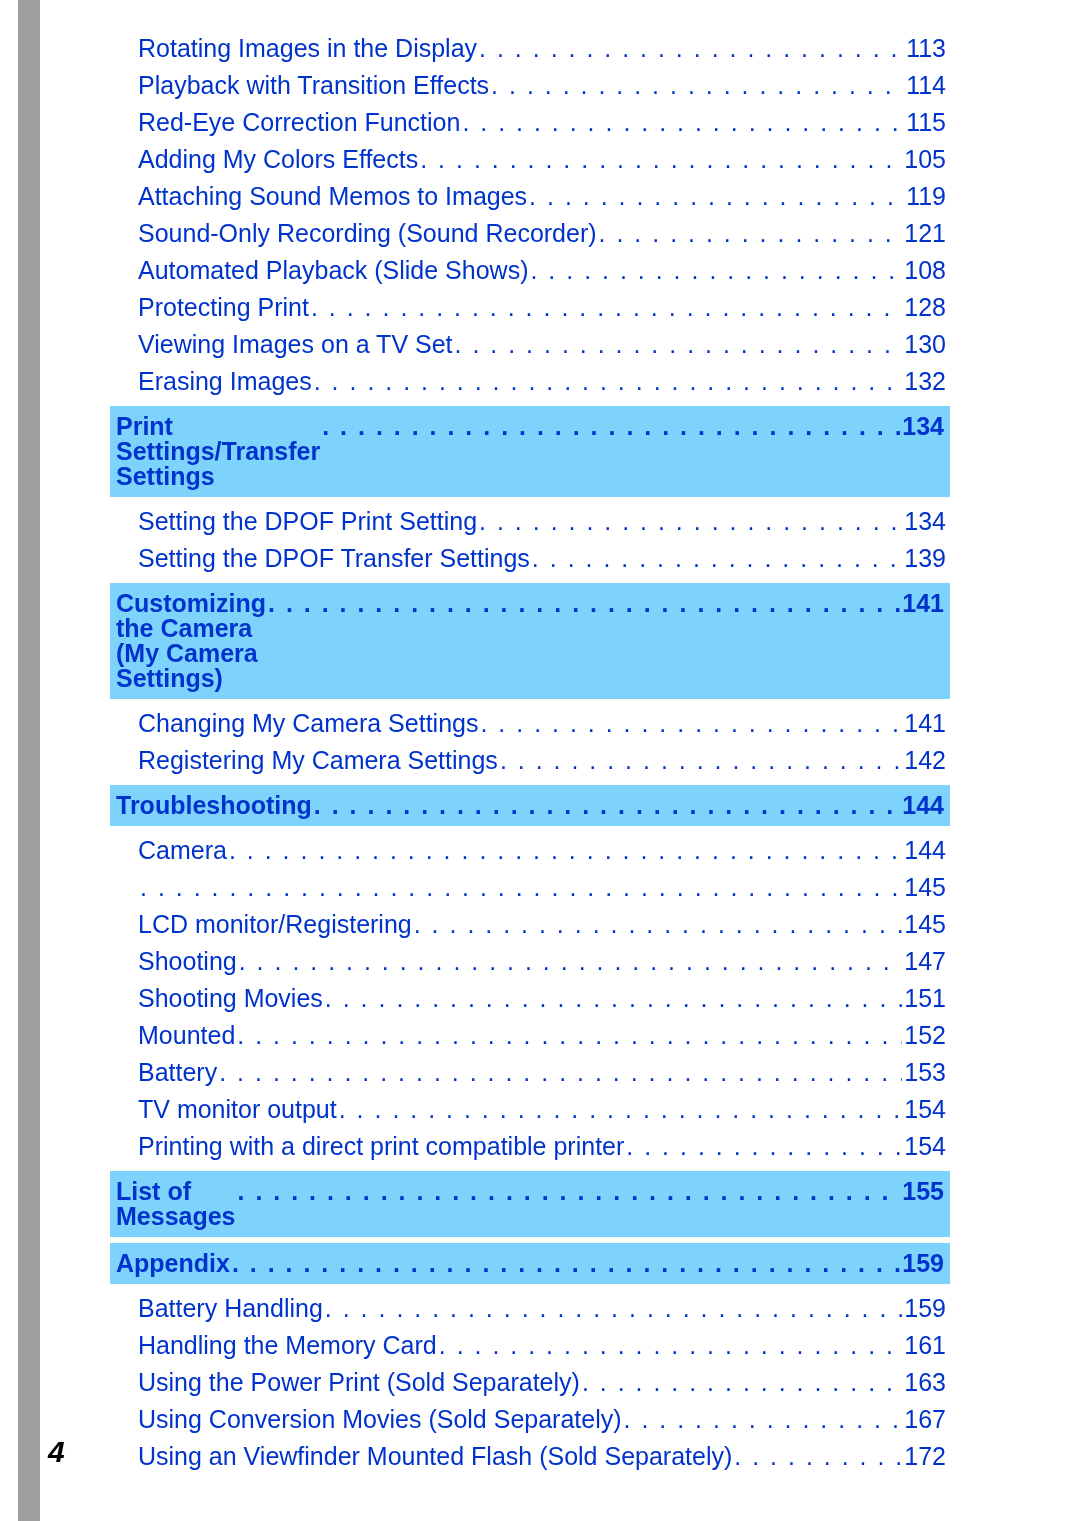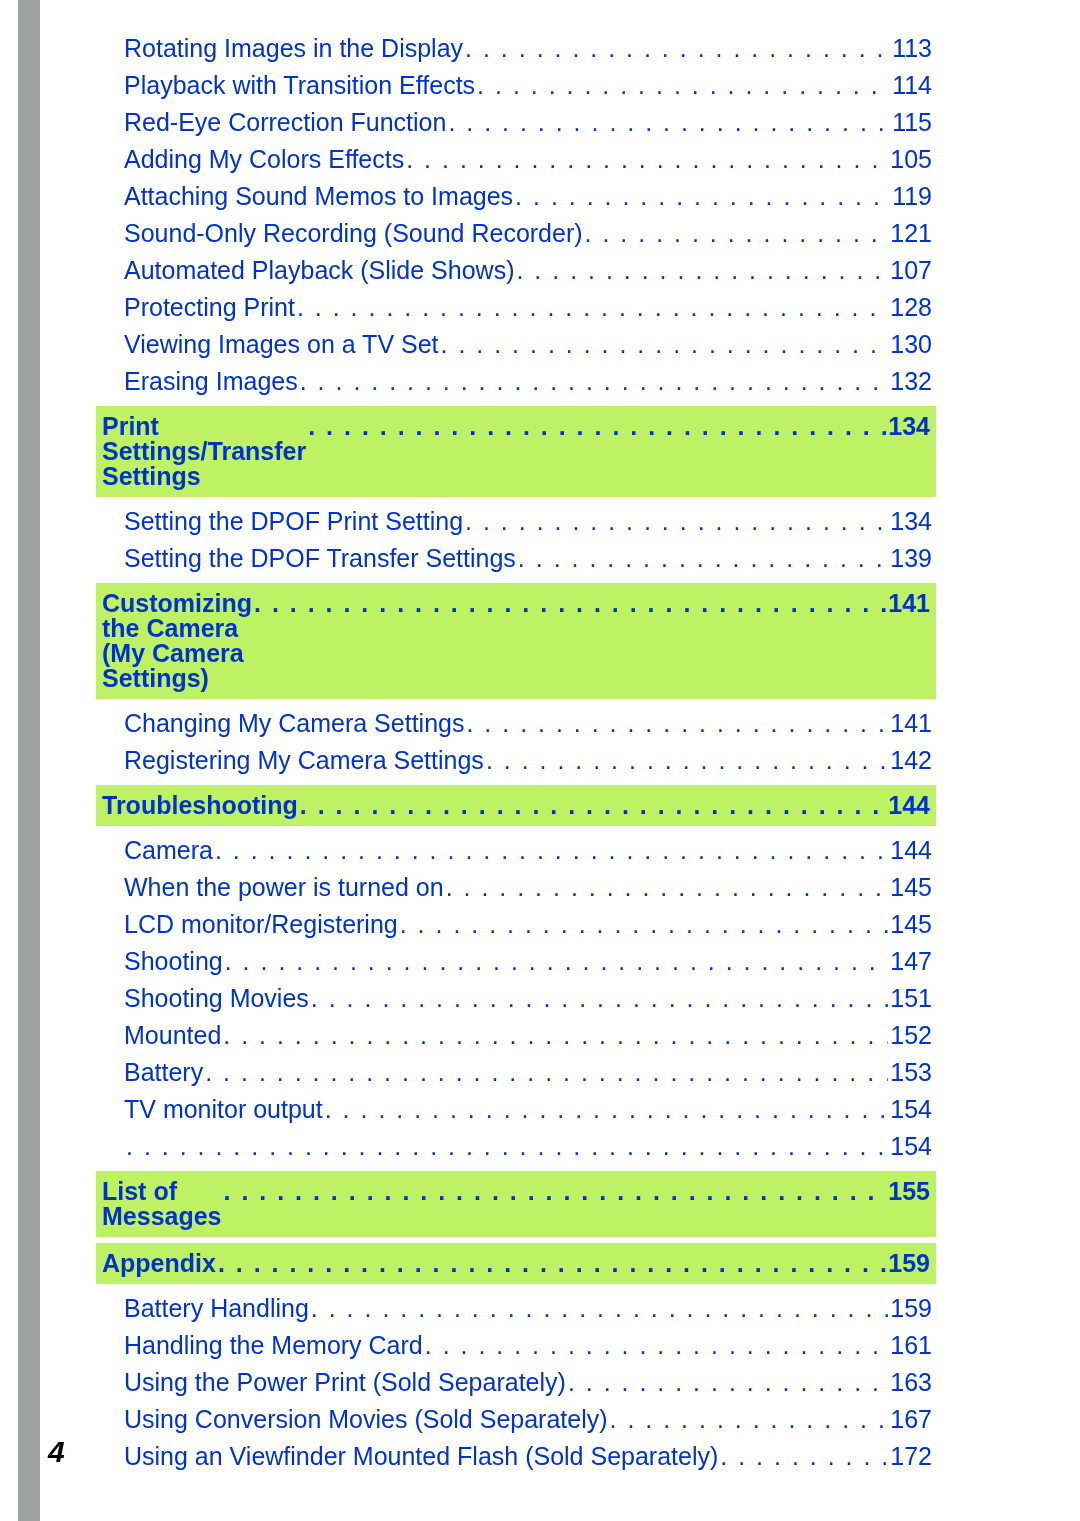--- a/index.html
+++ b/index.html
@@ -22,41 +22,41 @@
     position: absolute;
     top: 0;
     left: 18px;
     width: 22px;
     height: 1521px;
     background: #9ea0a0;
   }
   .content {
     position: absolute;
     top: 30px;
-    left: 96px;
+    left: 110px;
     width: 840px;
   }
   .entry, .section {
     display: flex;
     align-items: baseline;
     font-size: 25px;
     line-height: 1.0;
     padding: 6px 4px;
     box-sizing: border-box;
   }
   .entry .title {
     color: #0033cc;
     white-space: nowrap;
   }
   .entry .pg, .section .pg {
     color: #0033cc;
     white-space: nowrap;
   }
   .section {
-    background: #bef264;
+    background: #7dd3fc;
     font-weight: bold;
     margin-top: 6px;
     margin-bottom: 6px;
     padding: 8px 6px;
   }
   .section .title {
     color: #0033cc;
   }
   .leader {
     flex: 1 1 auto;
@@ -111,21 +111,21 @@
         <span class="pg">119</span>
       </div>
       <div class="entry indent">
         <span class="title">Sound-Only Recording (Sound Recorder)</span>
         <span class="leader">. . . . . . . . . . . . . . . . . . . . . . . . . . . . . . . . . . . . . . . . . . . . . . . . . . . . . . . . . . . . . . . . . . . . . . . . . . . . . . . . . . . . . . . . . . . . . . . . . . . . . . . . . . . . . . . . . . . . . . . . . . . . . . . . . . . . . . . . . . . . . . . . . . . . . . . . . . . . . . . . . . . . . . . . . . . . . . . . . . . . . . . . . . . . . . . . . . . . . . . . </span>
         <span class="pg">121</span>
       </div>
       <div class="entry indent">
         <span class="title">Automated Playback (Slide Shows)</span>
         <span class="leader">. . . . . . . . . . . . . . . . . . . . . . . . . . . . . . . . . . . . . . . . . . . . . . . . . . . . . . . . . . . . . . . . . . . . . . . . . . . . . . . . . . . . . . . . . . . . . . . . . . . . . . . . . . . . . . . . . . . . . . . . . . . . . . . . . . . . . . . . . . . . . . . . . . . . . . . . . . . . . . . . . . . . . . . . . . . . . . . . . . . . . . . . . . . . . . . . . . . . . . . . </span>
-        <span class="pg">107</span>
+        <span class="pg">108</span>
       </div>
       <div class="entry indent">
         <span class="title">Protecting Print</span>
         <span class="leader">. . . . . . . . . . . . . . . . . . . . . . . . . . . . . . . . . . . . . . . . . . . . . . . . . . . . . . . . . . . . . . . . . . . . . . . . . . . . . . . . . . . . . . . . . . . . . . . . . . . . . . . . . . . . . . . . . . . . . . . . . . . . . . . . . . . . . . . . . . . . . . . . . . . . . . . . . . . . . . . . . . . . . . . . . . . . . . . . . . . . . . . . . . . . . . . . . . . . . . . . </span>
         <span class="pg">128</span>
       </div>
       <div class="entry indent">
         <span class="title">Viewing Images on a TV Set</span>
         <span class="leader">. . . . . . . . . . . . . . . . . . . . . . . . . . . . . . . . . . . . . . . . . . . . . . . . . . . . . . . . . . . . . . . . . . . . . . . . . . . . . . . . . . . . . . . . . . . . . . . . . . . . . . . . . . . . . . . . . . . . . . . . . . . . . . . . . . . . . . . . . . . . . . . . . . . . . . . . . . . . . . . . . . . . . . . . . . . . . . . . . . . . . . . . . . . . . . . . . . . . . . . . </span>
         <span class="pg">130</span>
@@ -169,21 +169,20 @@
         <span class="title">Troubleshooting</span>
         <span class="leader">. . . . . . . . . . . . . . . . . . . . . . . . . . . . . . . . . . . . . . . . . . . . . . . . . . . . . . . . . . . . . . . . . . . . . . . . . . . . . . . . . . . . . . . . . . . . . . . . . . . . . . . . . . . . . . . . . . . . . . . . . . . . . . . . . . . . . . . . . . . . . . . . . . . . . . . . . . . . . . . . . . . . . . . . . . . . . . . . . . . . . . . . . . . . . . . . . . . . . . . . </span>
         <span class="pg">144</span>
       </div>
       <div class="entry indent">
         <span class="title">Camera</span>
         <span class="leader">. . . . . . . . . . . . . . . . . . . . . . . . . . . . . . . . . . . . . . . . . . . . . . . . . . . . . . . . . . . . . . . . . . . . . . . . . . . . . . . . . . . . . . . . . . . . . . . . . . . . . . . . . . . . . . . . . . . . . . . . . . . . . . . . . . . . . . . . . . . . . . . . . . . . . . . . . . . . . . . . . . . . . . . . . . . . . . . . . . . . . . . . . . . . . . . . . . . . . . . . </span>
         <span class="pg">144</span>
       </div>
       <div class="entry indent">
-        <span class="title">When the power is turned on</span>
         <span class="leader">. . . . . . . . . . . . . . . . . . . . . . . . . . . . . . . . . . . . . . . . . . . . . . . . . . . . . . . . . . . . . . . . . . . . . . . . . . . . . . . . . . . . . . . . . . . . . . . . . . . . . . . . . . . . . . . . . . . . . . . . . . . . . . . . . . . . . . . . . . . . . . . . . . . . . . . . . . . . . . . . . . . . . . . . . . . . . . . . . . . . . . . . . . . . . . . . . . . . . . . . </span>
         <span class="pg">145</span>
       </div>
       <div class="entry indent">
         <span class="title">LCD monitor/Registering</span>
         <span class="leader">. . . . . . . . . . . . . . . . . . . . . . . . . . . . . . . . . . . . . . . . . . . . . . . . . . . . . . . . . . . . . . . . . . . . . . . . . . . . . . . . . . . . . . . . . . . . . . . . . . . . . . . . . . . . . . . . . . . . . . . . . . . . . . . . . . . . . . . . . . . . . . . . . . . . . . . . . . . . . . . . . . . . . . . . . . . . . . . . . . . . . . . . . . . . . . . . . . . . . . . . </span>
         <span class="pg">145</span>
       </div>
       <div class="entry indent">
         <span class="title">Shooting</span>
@@ -204,20 +203,21 @@
         <span class="title">Battery</span>
         <span class="leader">. . . . . . . . . . . . . . . . . . . . . . . . . . . . . . . . . . . . . . . . . . . . . . . . . . . . . . . . . . . . . . . . . . . . . . . . . . . . . . . . . . . . . . . . . . . . . . . . . . . . . . . . . . . . . . . . . . . . . . . . . . . . . . . . . . . . . . . . . . . . . . . . . . . . . . . . . . . . . . . . . . . . . . . . . . . . . . . . . . . . . . . . . . . . . . . . . . . . . . . . </span>
         <span class="pg">153</span>
       </div>
       <div class="entry indent">
         <span class="title">TV monitor output</span>
         <span class="leader">. . . . . . . . . . . . . . . . . . . . . . . . . . . . . . . . . . . . . . . . . . . . . . . . . . . . . . . . . . . . . . . . . . . . . . . . . . . . . . . . . . . . . . . . . . . . . . . . . . . . . . . . . . . . . . . . . . . . . . . . . . . . . . . . . . . . . . . . . . . . . . . . . . . . . . . . . . . . . . . . . . . . . . . . . . . . . . . . . . . . . . . . . . . . . . . . . . . . . . . . </span>
         <span class="pg">154</span>
       </div>
       <div class="entry indent">
+        <span class="title">Printing with a direct print compatible printer</span>
         <span class="leader">. . . . . . . . . . . . . . . . . . . . . . . . . . . . . . . . . . . . . . . . . . . . . . . . . . . . . . . . . . . . . . . . . . . . . . . . . . . . . . . . . . . . . . . . . . . . . . . . . . . . . . . . . . . . . . . . . . . . . . . . . . . . . . . . . . . . . . . . . . . . . . . . . . . . . . . . . . . . . . . . . . . . . . . . . . . . . . . . . . . . . . . . . . . . . . . . . . . . . . . . </span>
         <span class="pg">154</span>
       </div>
       <div class="section">
         <span class="title">List of Messages</span>
         <span class="leader">. . . . . . . . . . . . . . . . . . . . . . . . . . . . . . . . . . . . . . . . . . . . . . . . . . . . . . . . . . . . . . . . . . . . . . . . . . . . . . . . . . . . . . . . . . . . . . . . . . . . . . . . . . . . . . . . . . . . . . . . . . . . . . . . . . . . . . . . . . . . . . . . . . . . . . . . . . . . . . . . . . . . . . . . . . . . . . . . . . . . . . . . . . . . . . . . . . . . . . . . </span>
         <span class="pg">155</span>
       </div>
       <div class="section">
         <span class="title">Appendix</span>

